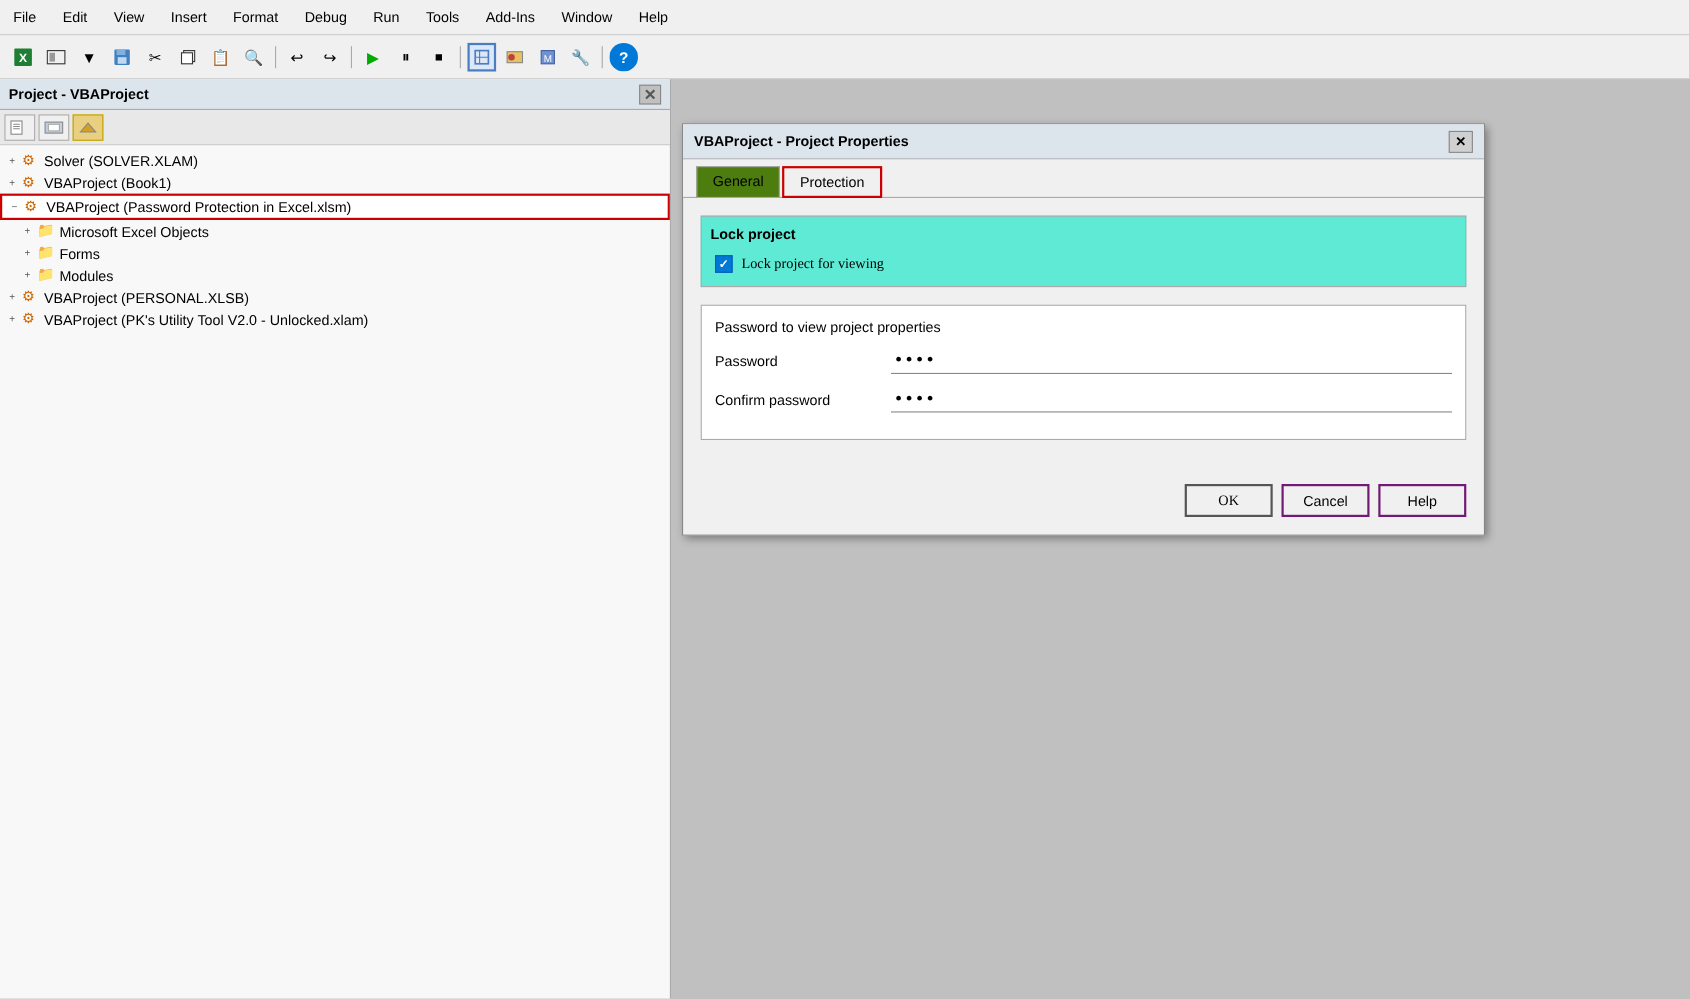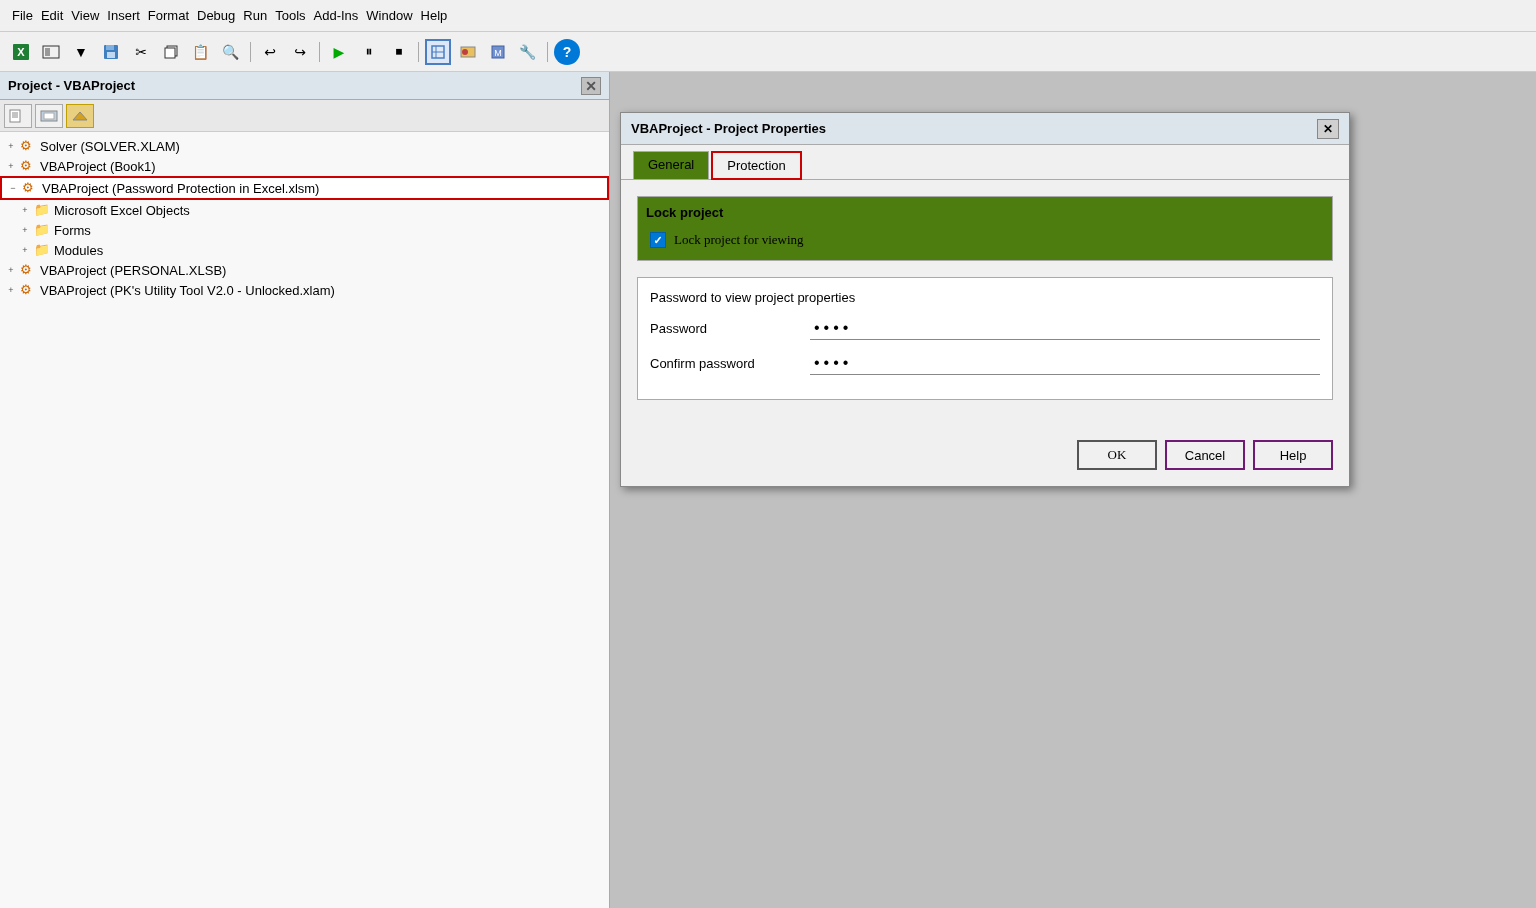--- a/index.html
+++ b/index.html
@@ -13,20 +13,21 @@
       position: relative;
     }
 
     
     .menu-bar {
       background: #f0f0f0;
       border-bottom: 1px solid #ccc;
       padding: 4px 8px;
       display: flex;
       align-items: center;
+      gap: 16px;
       height: 32px;
     }
     .menu-item {
       cursor: pointer;
       font-size: 13px;
       color: #000;
       padding: 2px 4px;
     }
 
     
@@ -232,21 +233,21 @@
     }
 
     
     .dialog-content {
       padding: 16px;
     }
 
     
     .section-box {
       border: 1px solid #aaa;
-      background: #4d7c0f;
+      background: #5eead4;
       margin-bottom: 16px;
       padding: 8px;
     }
     .section-title {
       font-size: 13px;
       font-weight: bold;
       margin-bottom: 8px;
     }
     .checkbox-row {
       display: flex;

